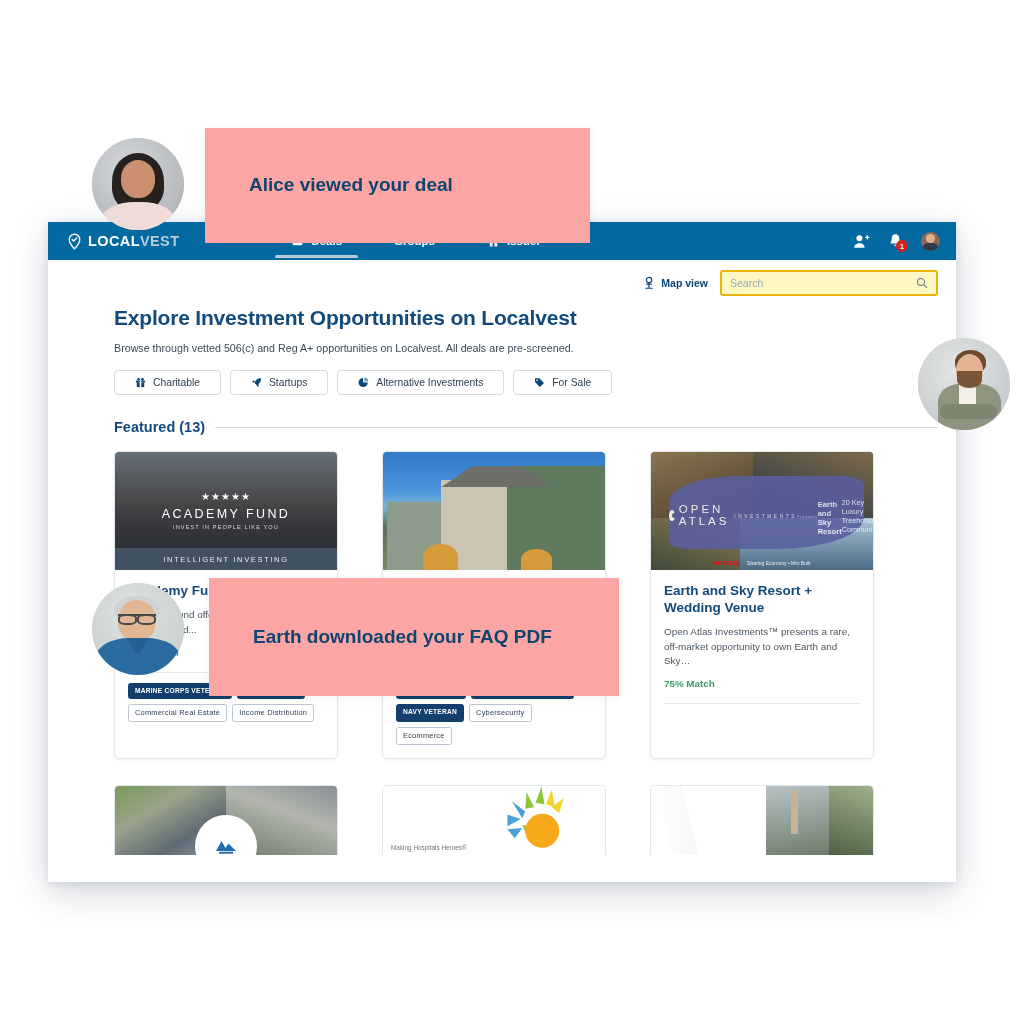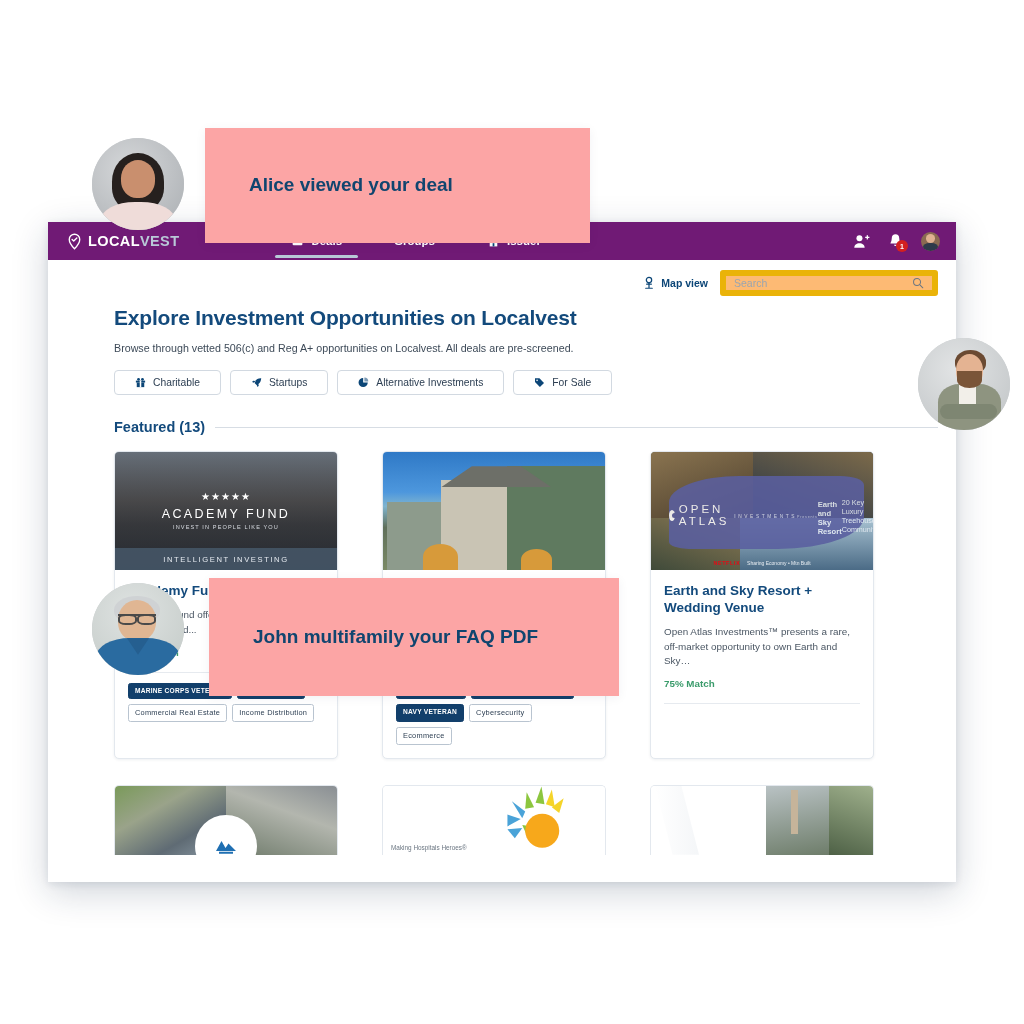--- a/index.html
+++ b/index.html
@@ -15,21 +15,21 @@
   .app-window {
     position: absolute; left: 48px; top: 222px;
     width: 908px; height: 660px;
     background: #ffffff;
     box-shadow: 0 10px 34px rgba(20,40,70,.20), 0 2px 8px rgba(20,40,70,.10);
     overflow: hidden;
   }
 
   
   .navbar {
-    position: relative; height: 38px; background: #701a75;
+    position: relative; height: 38px; background: #0369a1;
     display:flex; align-items:center;justify-content:flex-end;
   }
   .brand { display:flex; align-items:center; gap:5px; padding-left: 18px; }
   .brand svg { display:block; }
   .brand-text { font-size: 14.5px; letter-spacing: .4px; color:#fff; font-weight:700; }
   .brand-text .lt { color:#b9c9d8; font-weight:600; }
 
   .nav-links { display:flex; align-items:center; gap:0; margin-left: 86px; }
   .nav-item {
     display:flex; align-items:center; gap:7px;
@@ -54,22 +54,22 @@
   .nav-avatar .face { position:absolute; left:25%; top:12%; width:50%; height:46%; border-radius:50%; background:#e0b191; }
   .nav-avatar .body { position:absolute; left:8%; top:58%; width:84%; height:52%; border-radius:40% 40% 0 0; background:#2e3a4a; }
 
   
   .subbar {
     height: 46px; background:#fff; display:flex; align-items:center;
     justify-content:flex-end; padding-right: 18px; gap: 12px;
   }
   .mapview { display:flex; align-items:center; gap:6px; color:#0c4677; font-size:10.5px; font-weight:700; }
   .search-wrap {
-    width: 218px; height: 26px; border:6px solid #eab308; border-radius:3px;
-    display:flex; align-items:center; padding: 0 8px; background:#fdba74;
+    width: 218px; height: 26px; border:2px solid #eab308; border-radius:3px;
+    display:flex; align-items:center; padding: 0 8px; background:#fef9c3;
   }
   .search-wrap input {
     border:0; outline:0; flex:1; font-size:10.5px; color:#5a6675;
     font-family:"Liberation Sans", sans-serif; background:transparent;
   }
   .search-wrap input::placeholder { color:#9aa5b1; }
 
   
   .page { padding: 0 18px 0 66px; position:relative; }
   .page-title {
@@ -535,21 +535,21 @@
     <div class="av-bg"></div>
       <div class="av-body"></div>
       <div class="av-shirt"></div>
     <div class="av-hair"></div>
       <div class="av-face"></div>
       <div class="av-beard"></div>
       <div class="av-arms"></div>
   </div>
 
   <div class="notif" id="notif-john">
-    <div class="txt">John multifamily your FAQ PDF</div>
+    <div class="txt">Earth downloaded your FAQ PDF</div>
   </div>
   <div class="avatar-big" id="avatar-john">
     <div class="av-bg"></div>
       <div class="av-hair"></div>
       <div class="av-face"></div>
     <div class="av-glass"></div>
       <div class="av-body"></div>
       <div class="av-collar"></div>
   </div>
 

